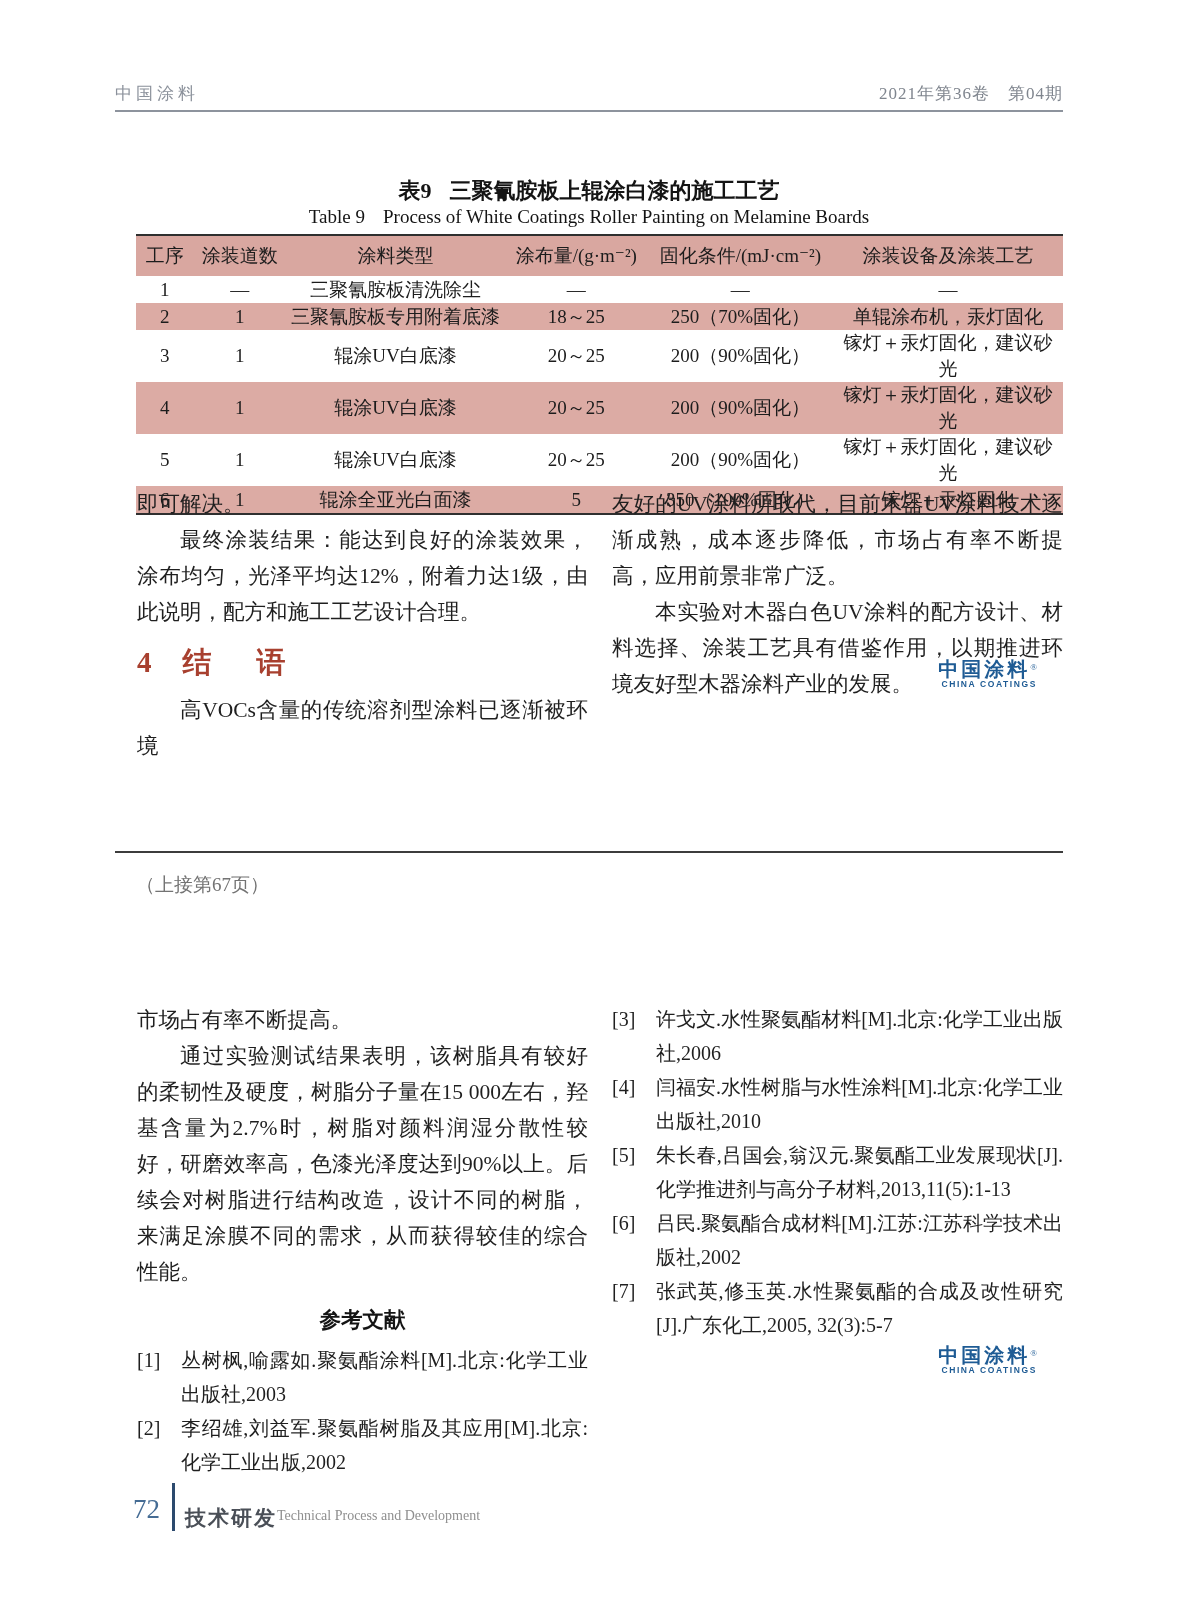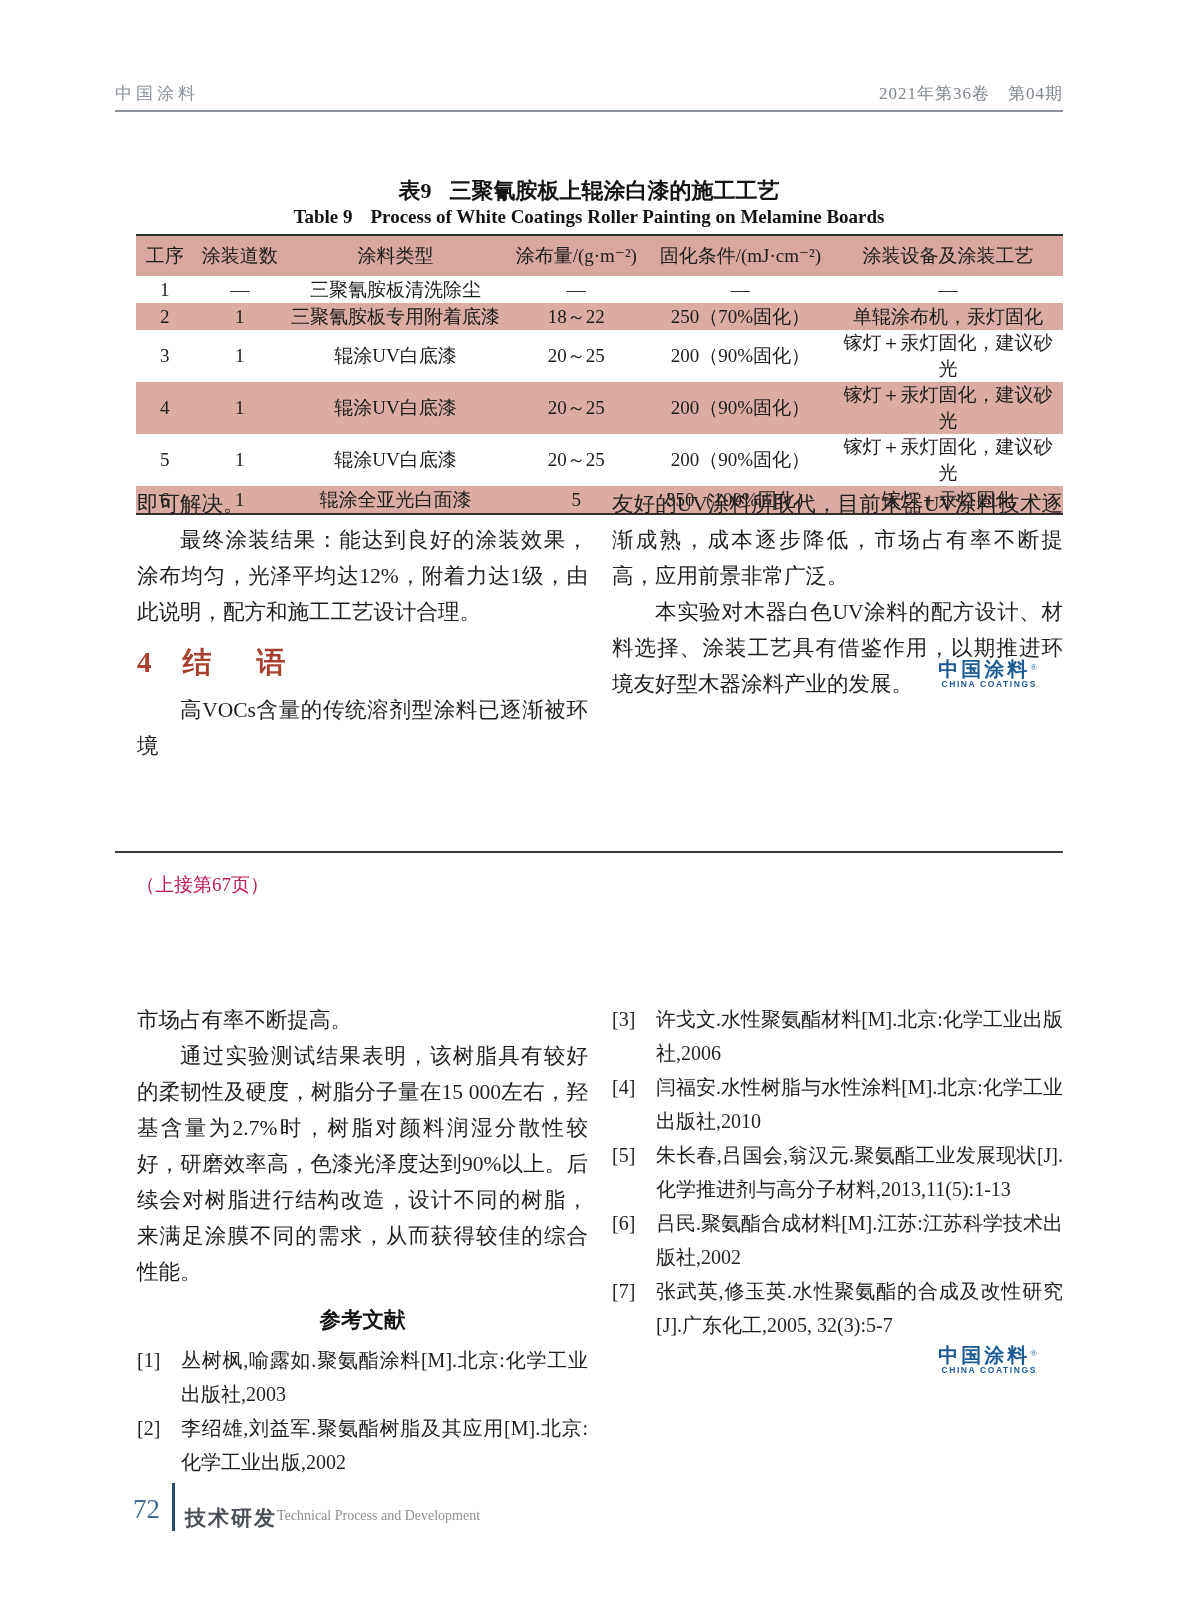--- a/index.html
+++ b/index.html
@@ -21,21 +21,21 @@
     border-top:2px solid #8d939d;
   }
 
   
   .caption-zh {
     position:absolute; top:176px; left:115px; width:948px;
     text-align:center; font-weight:bold; font-size:22px; color:#141414;
   }
   .caption-en {
     position:absolute; top:206px; left:115px; width:948px;
-    text-align:center; font-weight:bold; font-size:19px; color:#141414;
+    text-align:center; font-weight:normal; font-size:19px; color:#141414;
   }
   .cap-gap { display:inline-block; width:18px; }
 
   
   .coating-table {
     position:absolute; top:234px; left:136px; width:927px;
     border-collapse:collapse; table-layout:fixed;
     border-top:2px solid #2f2f2f; border-bottom:2px solid #2f2f2f;
     font-size:19px; color:#1c1c1c;
   }
@@ -70,21 +70,21 @@
   .brand-pos-2 { position:absolute; right:26px; top:342px; }
   .brand-zh { font-size:20px; font-weight:bold; color:#1e5b94; letter-spacing:3px; font-family:"Liberation Sans","DejaVu Sans",sans-serif; }
   .brand-reg { font-size:9px; color:#1e5b94; vertical-align:super; }
   .brand-en { font-size:8.5px; font-weight:bold; color:#1e5b94; letter-spacing:1.6px; font-family:"Liberation Sans","DejaVu Sans",sans-serif; }
 
   
   .divider {
     position:absolute; top:851px; left:115px; width:948px;
     border-top:2px solid #3c3c3c;
   }
-  .continuation { position:absolute; top:872px; left:136px; font-size:19px; color:#be185d; }
+  .continuation { position:absolute; top:872px; left:136px; font-size:19px; color:#737373; }
 
   
   .ref-heading { text-align:center; font-weight:bold; font-size:21.5px; margin:15px 0 9px 0; color:#141414; }
   .ref { display:flex; font-size:20px; line-height:34px; text-align:justify; color:#1f1f1f; }
   .ref-label { flex:none; width:44px; }
   .ref-text { flex:1; }
 
   
   .page-footer { position:absolute; left:133px; top:1483px; display:flex; align-items:flex-end; }
   .page-number {
@@ -139,21 +139,21 @@
         <td>—</td>
         <td>三聚氰胺板清洗除尘</td>
         <td>—</td>
         <td>—</td>
         <td>—</td>
       </tr>
       <tr>
         <td>2</td>
         <td>1</td>
         <td>三聚氰胺板专用附着底漆</td>
-        <td>18～22</td>
+        <td>18～25</td>
         <td>250（70%固化）</td>
         <td>单辊涂布机，汞灯固化</td>
       </tr>
       <tr>
         <td>3</td>
         <td>1</td>
         <td>辊涂UV白底漆</td>
         <td>20～25</td>
         <td>200（90%固化）</td>
         <td>镓灯＋汞灯固化，建议砂光</td>

